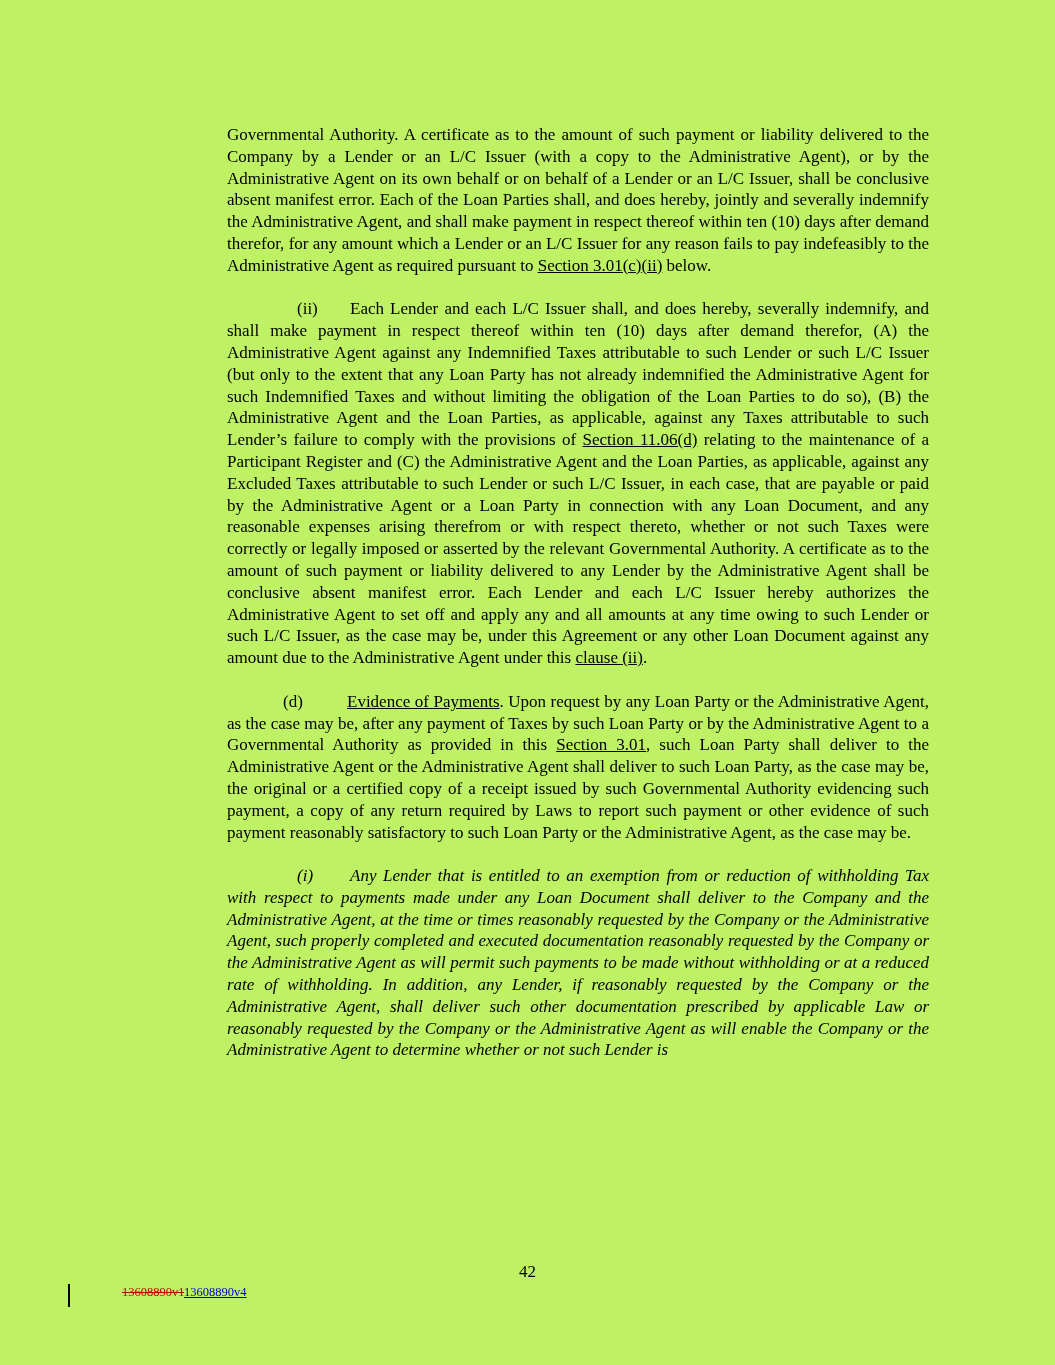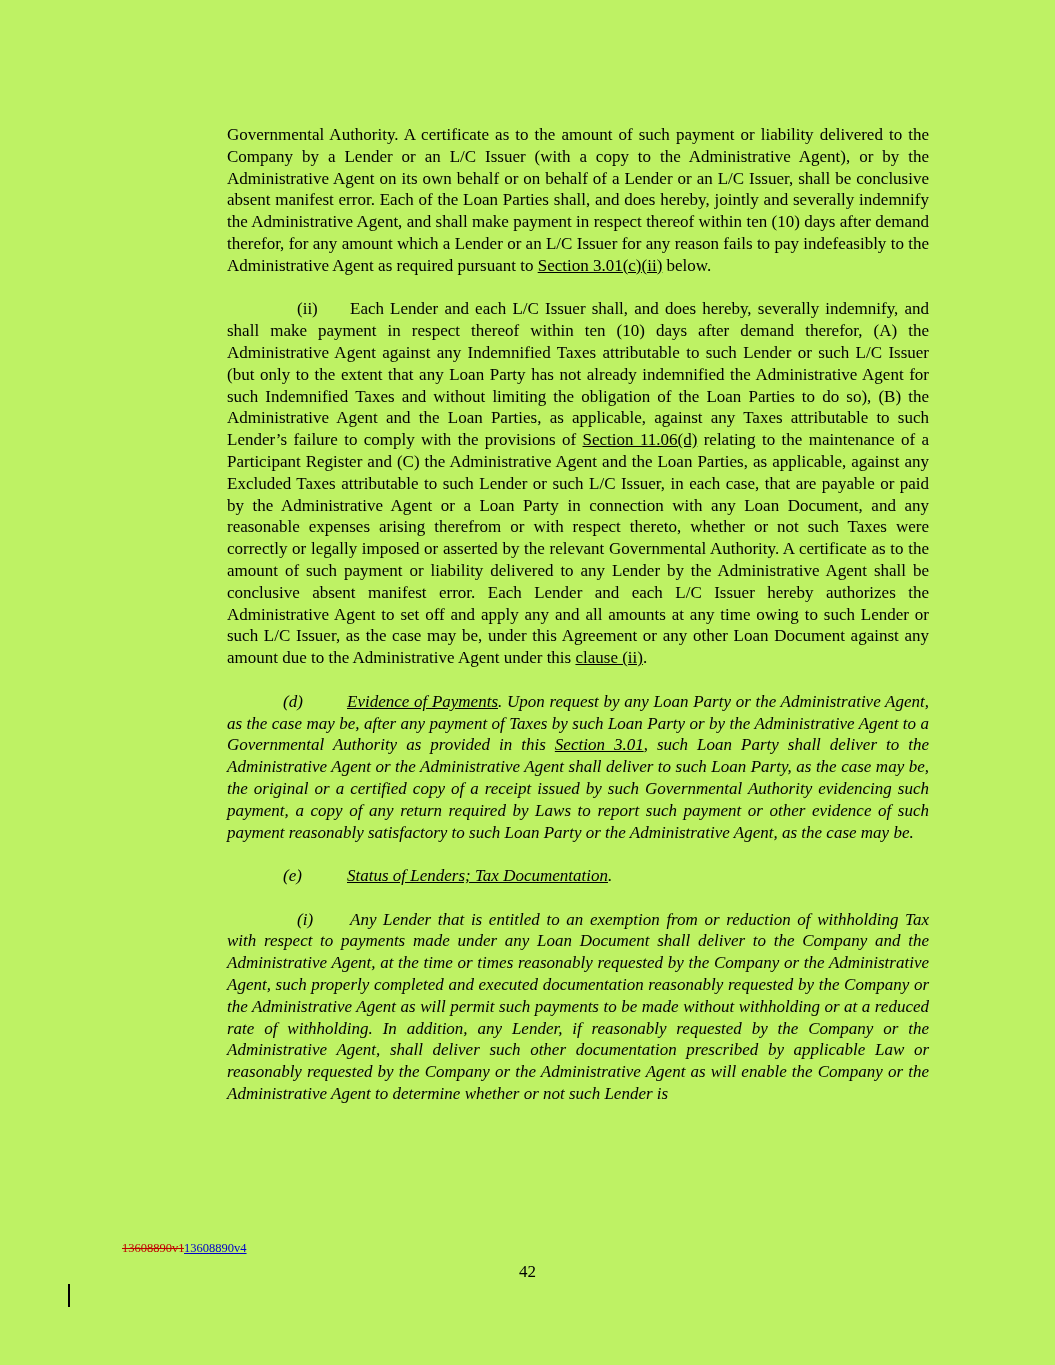--- a/index.html
+++ b/index.html
@@ -35,21 +35,20 @@
   }
   
   .block-indent {
     margin-left: 23px;
   }
   .fli-sub {
     text-indent: 70px;
   }
   .fli-main {
     text-indent: 56px;
-    font-style: italic;
   }
   .label-sub {
     display: inline-block;
     width: 53px;
     text-indent: 0;
   }
   .label-main {
     display: inline-block;
     width: 64px;
     text-indent: 0;
@@ -69,21 +68,21 @@
     position: absolute;
     left: 68px;
     top: 1284px;
     width: 2px;
     height: 23px;
     background: #000000;
   }
   .doc-stamp {
     position: absolute;
     left: 122px;
-    top: 1241px;
+    top: 1285px;
     font-size: 12.5px;
     line-height: 15px;
     white-space: nowrap;
   }
   .stamp-old {
     color: #c00000;
     text-decoration: line-through;
   }
   .stamp-new {
     color: #0000cc;
@@ -96,21 +95,20 @@
 <div class="page">
 
   <div class="content">
 
     <p class="para block-indent"><span>Governmental Authority.  A certificate as to the amount of such payment or liability delivered to the Company by a Lender or an L/C Issuer (with a copy to the Administrative Agent), or by the Administrative Agent on its own behalf or on behalf of a Lender or an L/C Issuer, shall be conclusive absent manifest error.  Each of the Loan Parties shall, and does hereby, jointly and severally indemnify the Administrative Agent, and shall make payment in respect thereof within ten (10) days after demand therefor, for any amount which a Lender or an L/C Issuer for any reason fails to pay indefeasibly to the Administrative Agent as required pursuant to </span><span class="u">Section 3.01(c)(ii)</span><span> below.</span></p>
 
     <p class="para block-indent fli-sub"><span class="label-sub">(ii)</span><span>Each Lender and each L/C Issuer shall, and does hereby, severally indemnify, and shall make payment in respect thereof within ten (10) days after demand therefor, (A) the Administrative Agent against any Indemnified Taxes attributable to such Lender or such L/C Issuer (but only to the extent that any Loan Party has not already indemnified the Administrative Agent for such Indemnified Taxes and without limiting the obligation of the Loan Parties to do so), (B) the Administrative Agent and the Loan Parties, as applicable, against any Taxes attributable to such Lender’s failure to comply with the provisions of </span><span class="u">Section 11.06(d)</span><span> relating to the maintenance of a Participant Register and (C) the Administrative Agent and the Loan Parties, as applicable, against any Excluded Taxes attributable to such Lender or such L/C Issuer, in each case, that are payable or paid by the Administrative Agent or a Loan Party in connection with any Loan Document, and any reasonable expenses arising therefrom or with respect thereto, whether or not such Taxes were correctly or legally imposed or asserted by the relevant Governmental Authority.  A certificate as to the amount of such payment or liability delivered to any Lender by the Administrative Agent shall be conclusive absent manifest error.  Each Lender and each L/C Issuer hereby authorizes the Administrative Agent to set off and apply any and all amounts at any time owing to such Lender or such L/C Issuer, as the case may be, under this Agreement or any other Loan Document against any amount due to the Administrative Agent under this </span><span class="u">clause (ii)</span><span>.</span></p>
 
     <p class="para fli-main"><span class="label-main">(d)</span><span class="u">Evidence of Payments</span><span>.  Upon request by any Loan Party or the Administrative Agent, as the case may be, after any payment of Taxes by such Loan Party or by the Administrative Agent to a Governmental Authority as provided in this </span><span class="u">Section 3.01</span><span>, such Loan Party shall deliver to the Administrative Agent or the Administrative Agent shall deliver to such Loan Party, as the case may be, the original or a certified copy of a receipt issued by such Governmental Authority evidencing such payment, a copy of any return required by Laws to report such payment or other evidence of such payment reasonably satisfactory to such Loan Party or the Administrative Agent, as the case may be.</span></p>
 
-    <p class="para fli-main"><span class="label-main">(e)</span><span class="u">Status of Lenders; Tax Documentation</span><span>.</span></p>
 
     <p class="para block-indent fli-sub"><span class="label-sub">(i)</span><span>Any Lender that is entitled to an exemption from or reduction of withholding Tax with respect to payments made under any Loan Document shall deliver to the Company and the Administrative Agent, at the time or times reasonably requested by the Company or the Administrative Agent, such properly completed and executed documentation reasonably requested by the Company or the Administrative Agent as will permit such payments to be made without withholding or at a reduced rate of withholding.  In addition, any Lender, if reasonably requested by the Company or the Administrative Agent, shall deliver such other documentation prescribed by applicable Law or reasonably requested by the Company or the Administrative Agent as will enable the Company or the Administrative Agent to determine whether or not such Lender is</span></p>
 
   </div>
 
   <div class="page-number">42</div>
 
   <div class="change-bar"></div>
 
   <div class="doc-stamp"><span class="stamp-old">13608890v1</span><span class="stamp-new">13608890v4</span></div>

